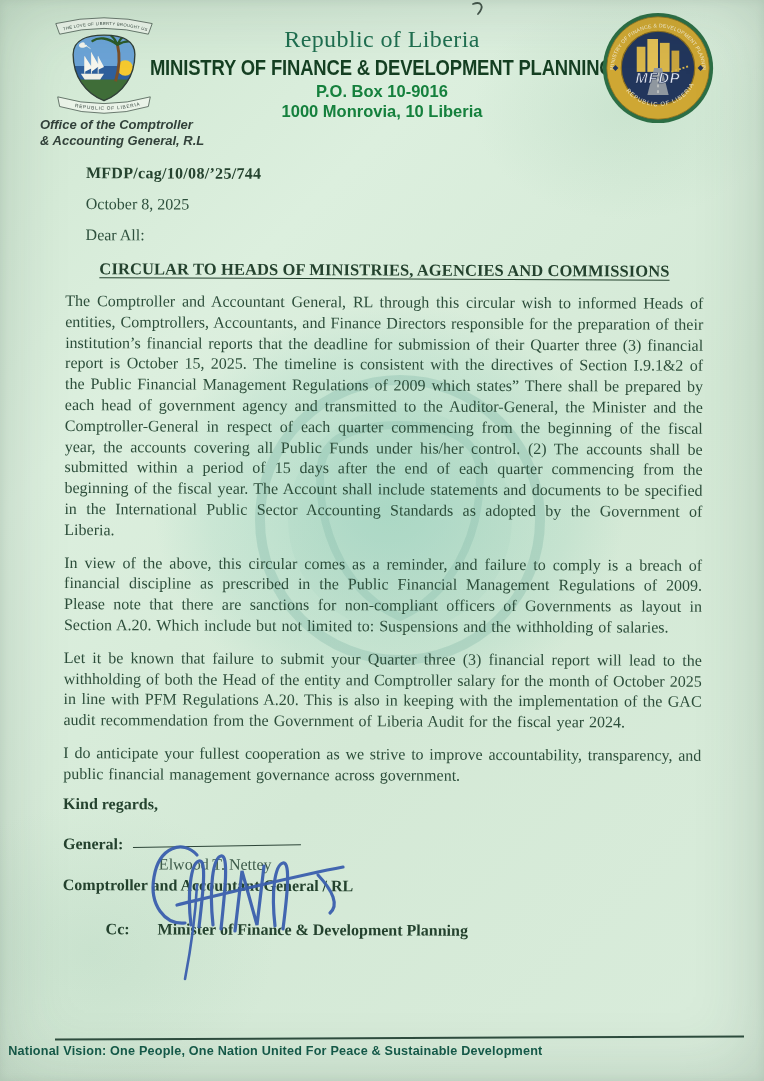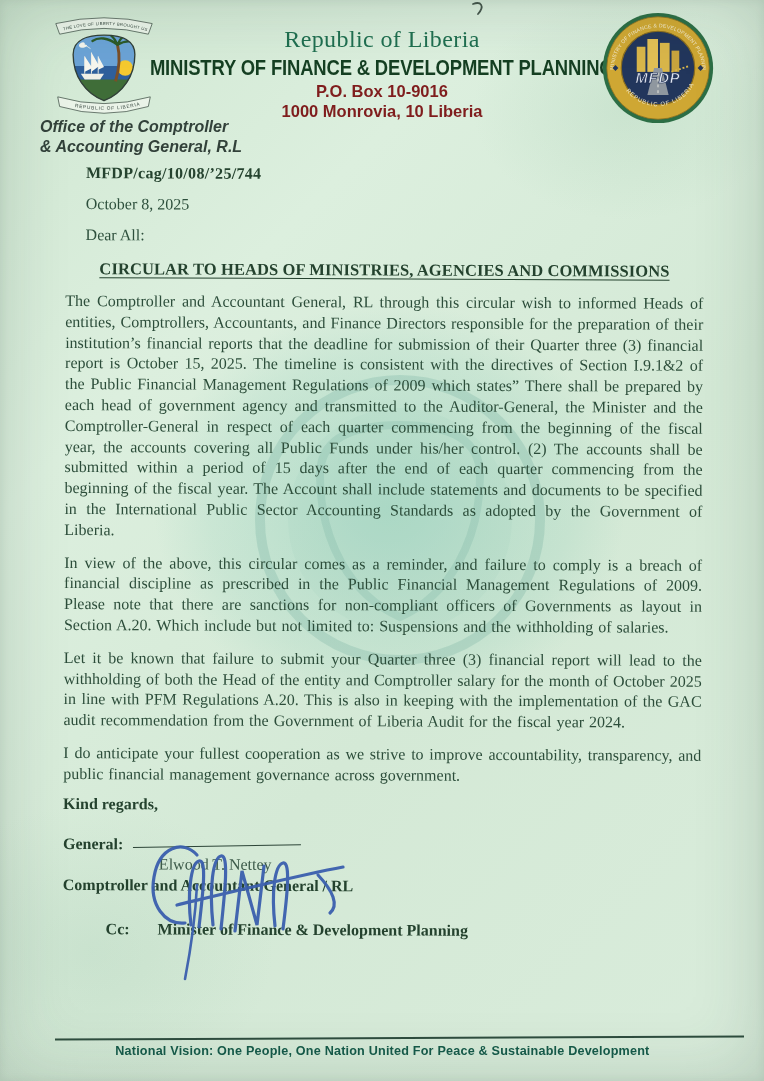--- a/index.html
+++ b/index.html
@@ -19,25 +19,25 @@
 
   
   .header{position:relative;height:150px;z-index:2;}
   .header-center{position:absolute;left:0;right:0;top:26px;text-align:center;}
   .republic{font-size:24px;color:#1f6f50;letter-spacing:0.4px;}
   .ministry-wrap{margin-top:2px;white-space:nowrap;}
   .ministry{display:inline-block;transform:scaleX(0.82);transform-origin:center;
     font-family:"Liberation Sans",sans-serif;font-weight:bold;font-size:22.5px;
     color:#153f22;letter-spacing:-0.2px;}
   .pobox,.addr{font-family:"Liberation Sans",sans-serif;font-weight:bold;
-    font-size:16.5px;color:#7f1d1d;line-height:1.22;}
+    font-size:16.5px;color:#15803d;line-height:1.22;}
   .left-seal{position:absolute;left:46px;top:12px;z-index:3;}
   .left-caption{position:absolute;left:40px;top:117px;z-index:3;
     font-family:"Liberation Sans",sans-serif;font-style:italic;font-weight:bold;
-    font-size:16px;color:#32413a;line-height:1.25;}
+    font-size:13px;color:#32413a;line-height:1.25;}
   .right-seal{position:absolute;right:48px;top:10px;z-index:3;}
 
   
   .letter{position:absolute;left:66px;right:60px;top:150px;z-index:2;
     transform:rotate(0.25deg);transform-origin:top left;}
   .ref{margin:14px 0 0 20px;font-weight:bold;font-size:16px;letter-spacing:0.3px;color:#25432f;}
   .date-line{margin:13px 0 0 20px;font-size:16px;}
   .salutation{margin:13px 0 0 20px;font-size:16px;}
   .subject{margin-top:15px;text-align:center;font-weight:bold;font-size:16.5px;
     text-decoration:underline;text-underline-offset:3px;color:#24422e;letter-spacing:0.1px;}
@@ -52,21 +52,21 @@
   .cc-row{margin-top:26px;display:flex;font-weight:bold;font-size:16px;color:#24422e;}
   .cc-label{width:52px;margin-left:43px;}
 
   
   .signature{position:absolute;left:135px;top:833px;z-index:5;pointer-events:none;}
   .pen-mark{position:absolute;left:465px;top:0;z-index:5;pointer-events:none;}
 
   
   .footer-line{position:absolute;left:55px;right:20px;top:1037px;z-index:2;
     border-top:2.5px solid #2e4d3e;transform:rotate(-0.25deg);}
-  .footer-text{position:absolute;left:0;right:0;top:1043px;z-index:2;text-align:center;
+  .footer-text{position:absolute;left:0;right:0;top:1043px;z-index:2;text-align:left;
     font-family:"Liberation Sans",sans-serif;font-weight:bold;font-size:13px;
     color:#155a49;letter-spacing:0.2px;}
   .footer-text span{display:inline-block;transform:scaleX(0.97);}
   svg text{font-family:"Liberation Sans",sans-serif;}
 </style>
 </head>
 <body>
 
 <div class="watermark">
   <svg width="310" height="330" viewBox="0 0 310 330">

